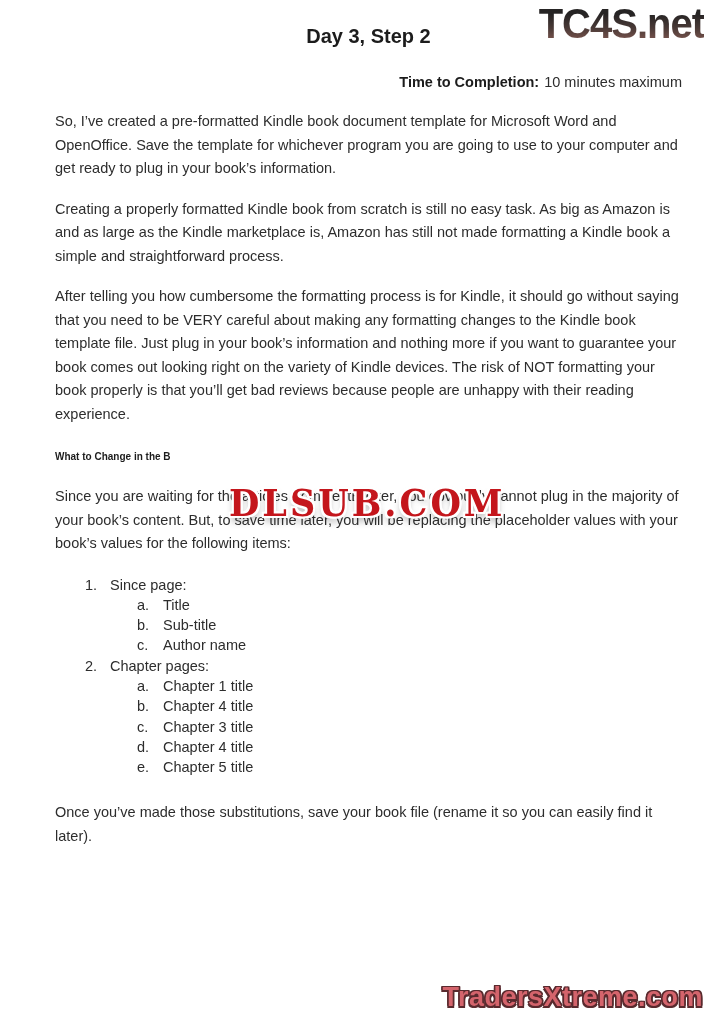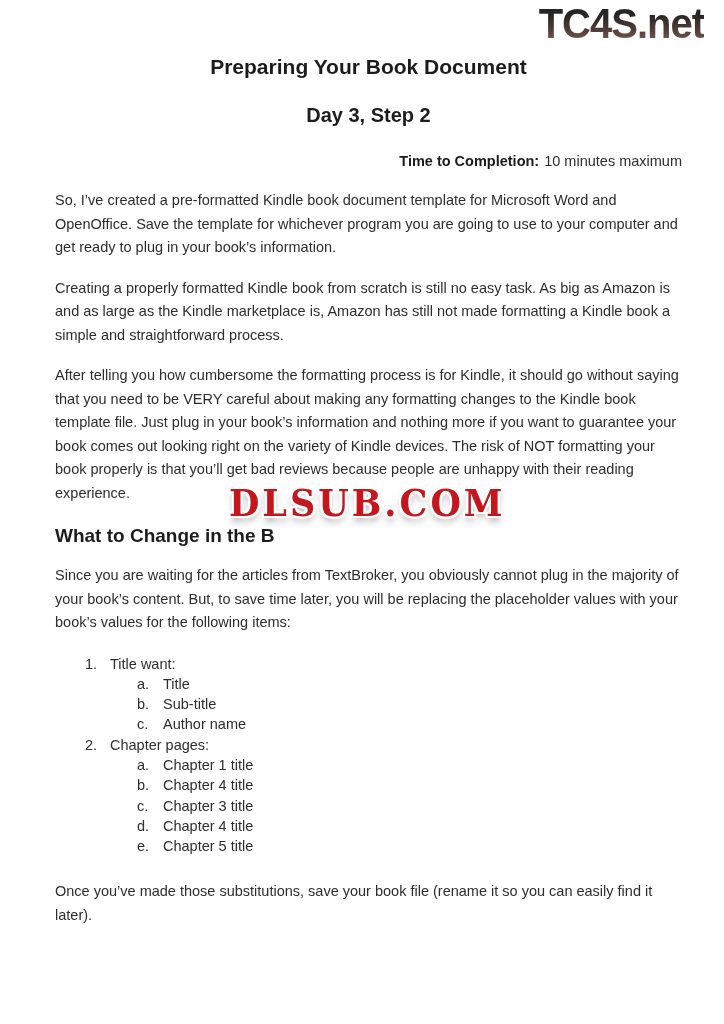--- a/index.html
+++ b/index.html
@@ -42,21 +42,21 @@
   .time-line .lbl{font-weight:bold;color:#1c1c1c;}
   .time-line .val{margin-left:5px;}
   .para{
     margin:17px 0 0 0;
     font-size:14.5px;line-height:23.5px;
     color:#2d2d2d;
     max-width:645px;
   }
   .section-heading{
     margin:20px 0 0 0;
-    font-size:19px;font-weight:bold;color:#1c1c1c;
+    font-size:10px;font-weight:bold;color:#1c1c1c;
     line-height:22px;
   }
   
   .dlsub{
     position:absolute;left:229px;top:482px;
     font-family:"DejaVu Serif",serif;
     font-weight:bold;font-size:35px;letter-spacing:3px;
     color:#c4161c;
     transform:scaleY(1.05);
     text-shadow:
@@ -88,42 +88,41 @@
        0 -3px 2px rgba(255,255,255,0.9), 0 3px 2px rgba(255,255,255,0.9);
   }
 </style>
 </head>
 <body>
 
 <div class="page">
 
   <div class="tc4s">TC4S.net</div>
 
-  <h1 class="doc-title">Preparing Your Book Document</h1>
 
   <div class="doc-subtitle">Day 3, Step 2</div>
 
   <div class="time-line">
     <span class="lbl">Time to Completion:</span><span class="val">10 minutes maximum</span>
   </div>
 
   <p class="para">So, I’ve created a pre-formatted Kindle book document template for Microsoft Word and OpenOffice. Save the template for whichever program you are going to use to your computer and get ready to plug in your book’s information.</p>
   <p class="para">Creating a properly formatted Kindle book from scratch is still no easy task. As big as Amazon is and as large as the Kindle marketplace is, Amazon has still not made formatting a Kindle book a simple and straightforward process.</p>
   <p class="para">After telling you how cumbersome the formatting process is for Kindle, it should go without saying that you need to be VERY careful about making any formatting changes to the Kindle book template file. Just plug in your book’s information and nothing more if you want to guarantee your book comes out looking right on the variety of Kindle devices. The risk of NOT formatting your book properly is that you’ll get bad reviews because people are unhappy with their reading experience.</p>
 
   <div class="section-heading">What to Change in the B</div>
 
   <div class="dlsub">DLSUB.COM</div>
 
   <p class="para">Since you are waiting for the articles from TextBroker, you obviously cannot plug in the majority of your book’s content. But, to save time later, you will be replacing the placeholder values with your book’s values for the following items:</p>
 
   <div class="list">
     <div class="lrow lv1">
       <span class="marker">1.</span>
-      <span class="txt">Title want:</span>
+      <span class="txt">Since page:</span>
     </div>
     <div class="lrow lv2">
       <span class="marker">a.</span>
       <span class="txt">Title</span>
     </div>
     <div class="lrow lv2">
       <span class="marker">b.</span>
       <span class="txt">Sub-title</span>
     </div>
     <div class="lrow lv2">
@@ -151,14 +150,15 @@
       <span class="txt">Chapter 4 title</span>
     </div>
     <div class="lrow lv2">
       <span class="marker">e.</span>
       <span class="txt">Chapter 5 title</span>
     </div>
   </div>
 
   <p class="para closing">Once you’ve made those substitutions, save your book file (rename it so you can easily find it later).</p>
 
+  <div class="traders">TradersXtreme.com</div>
 
 </div>
 
 </body></html>

